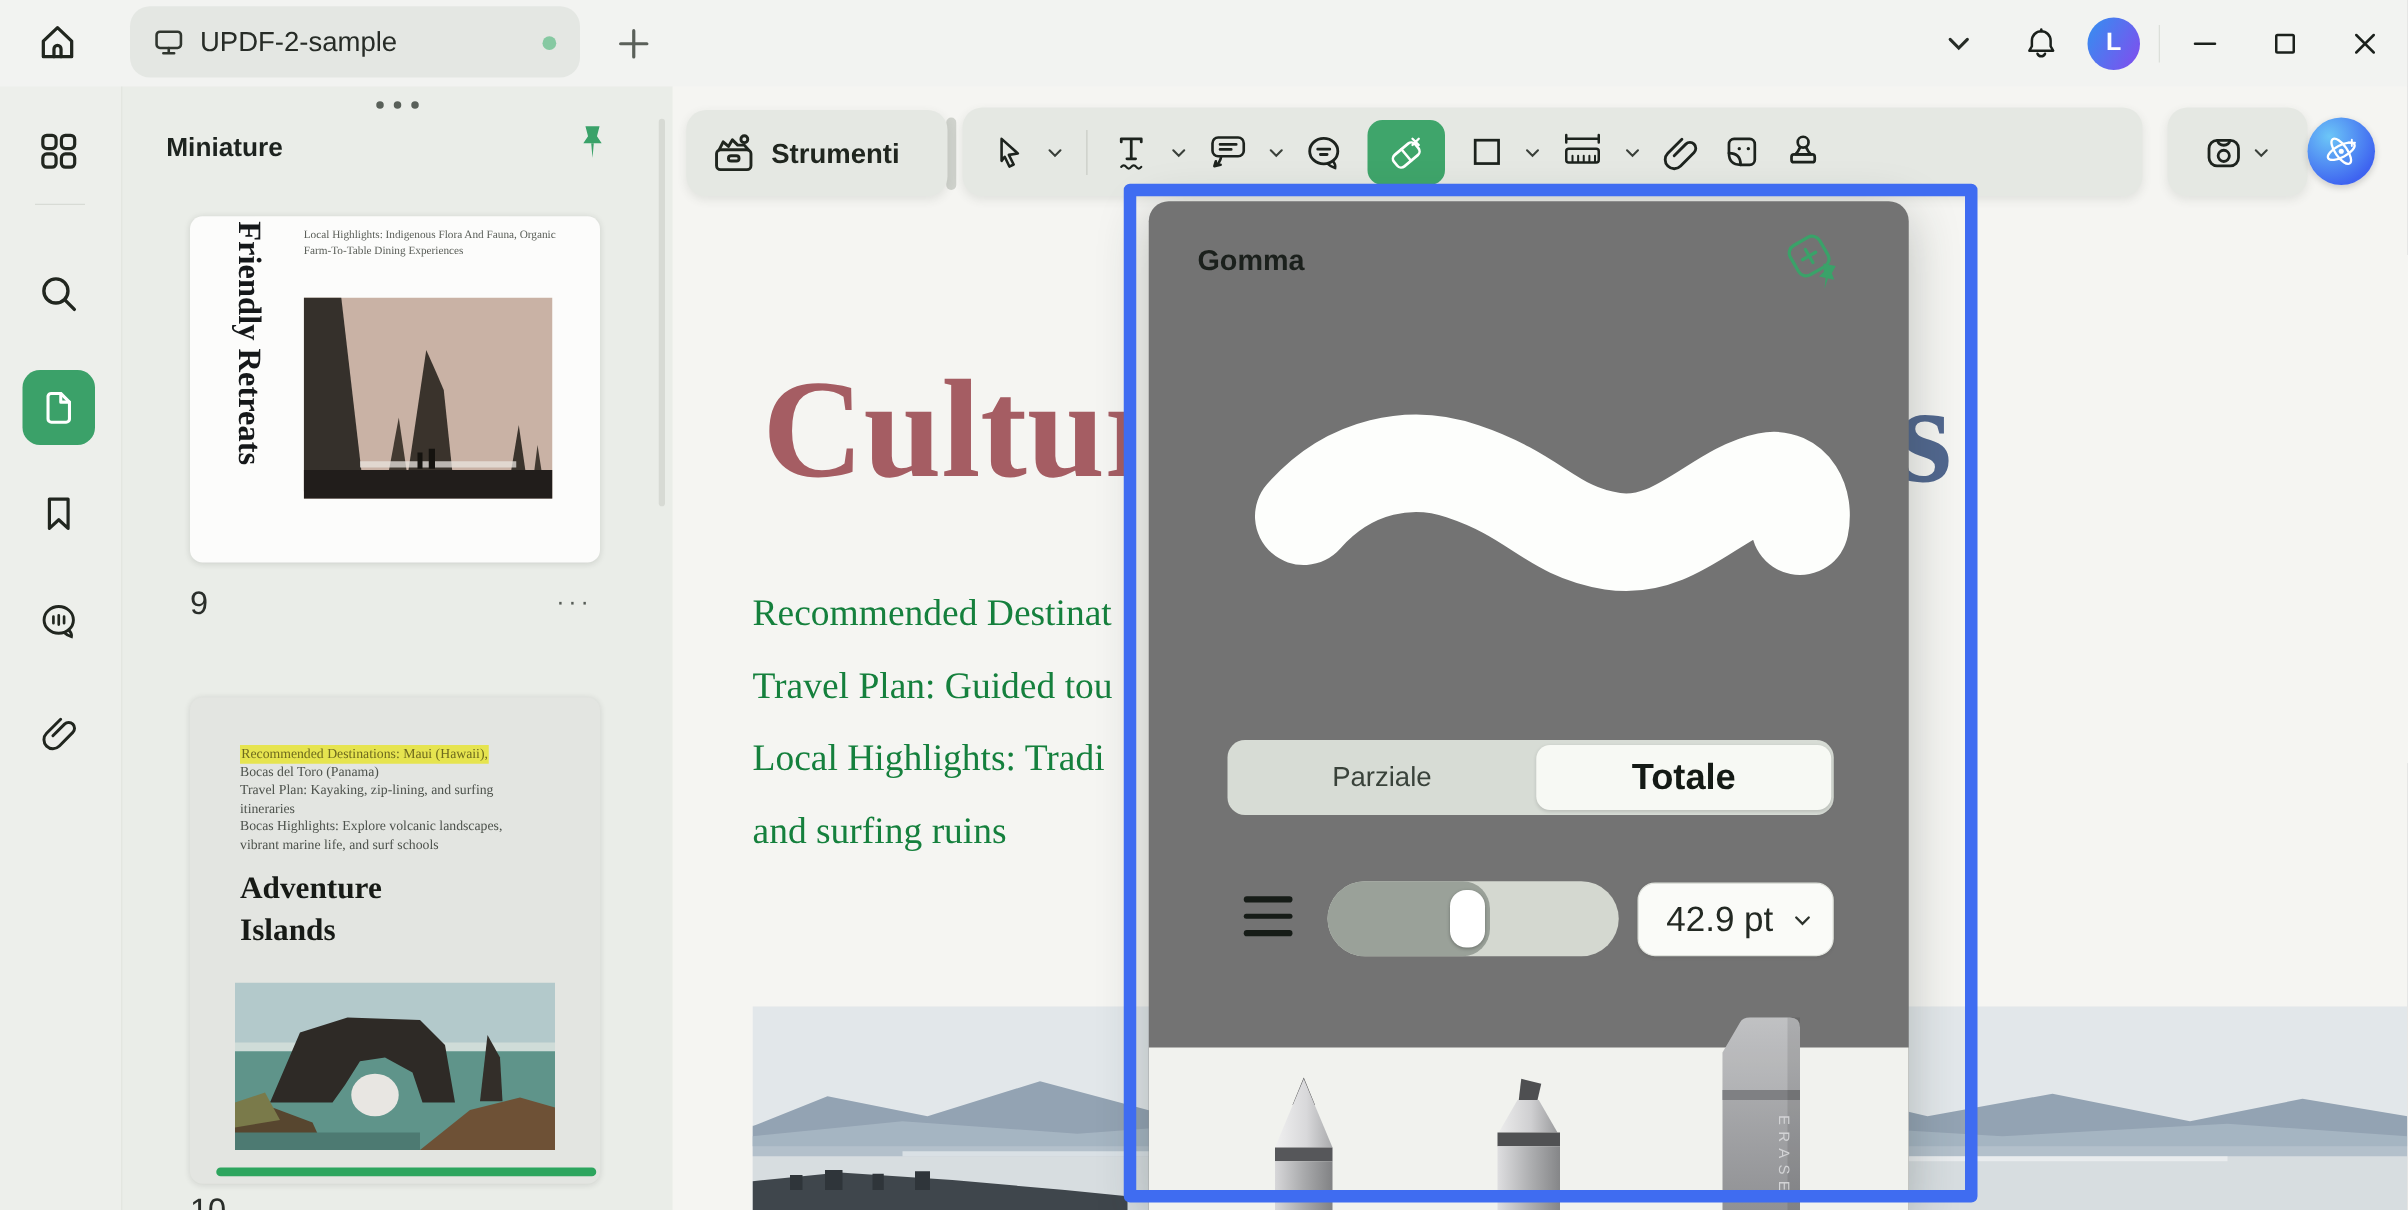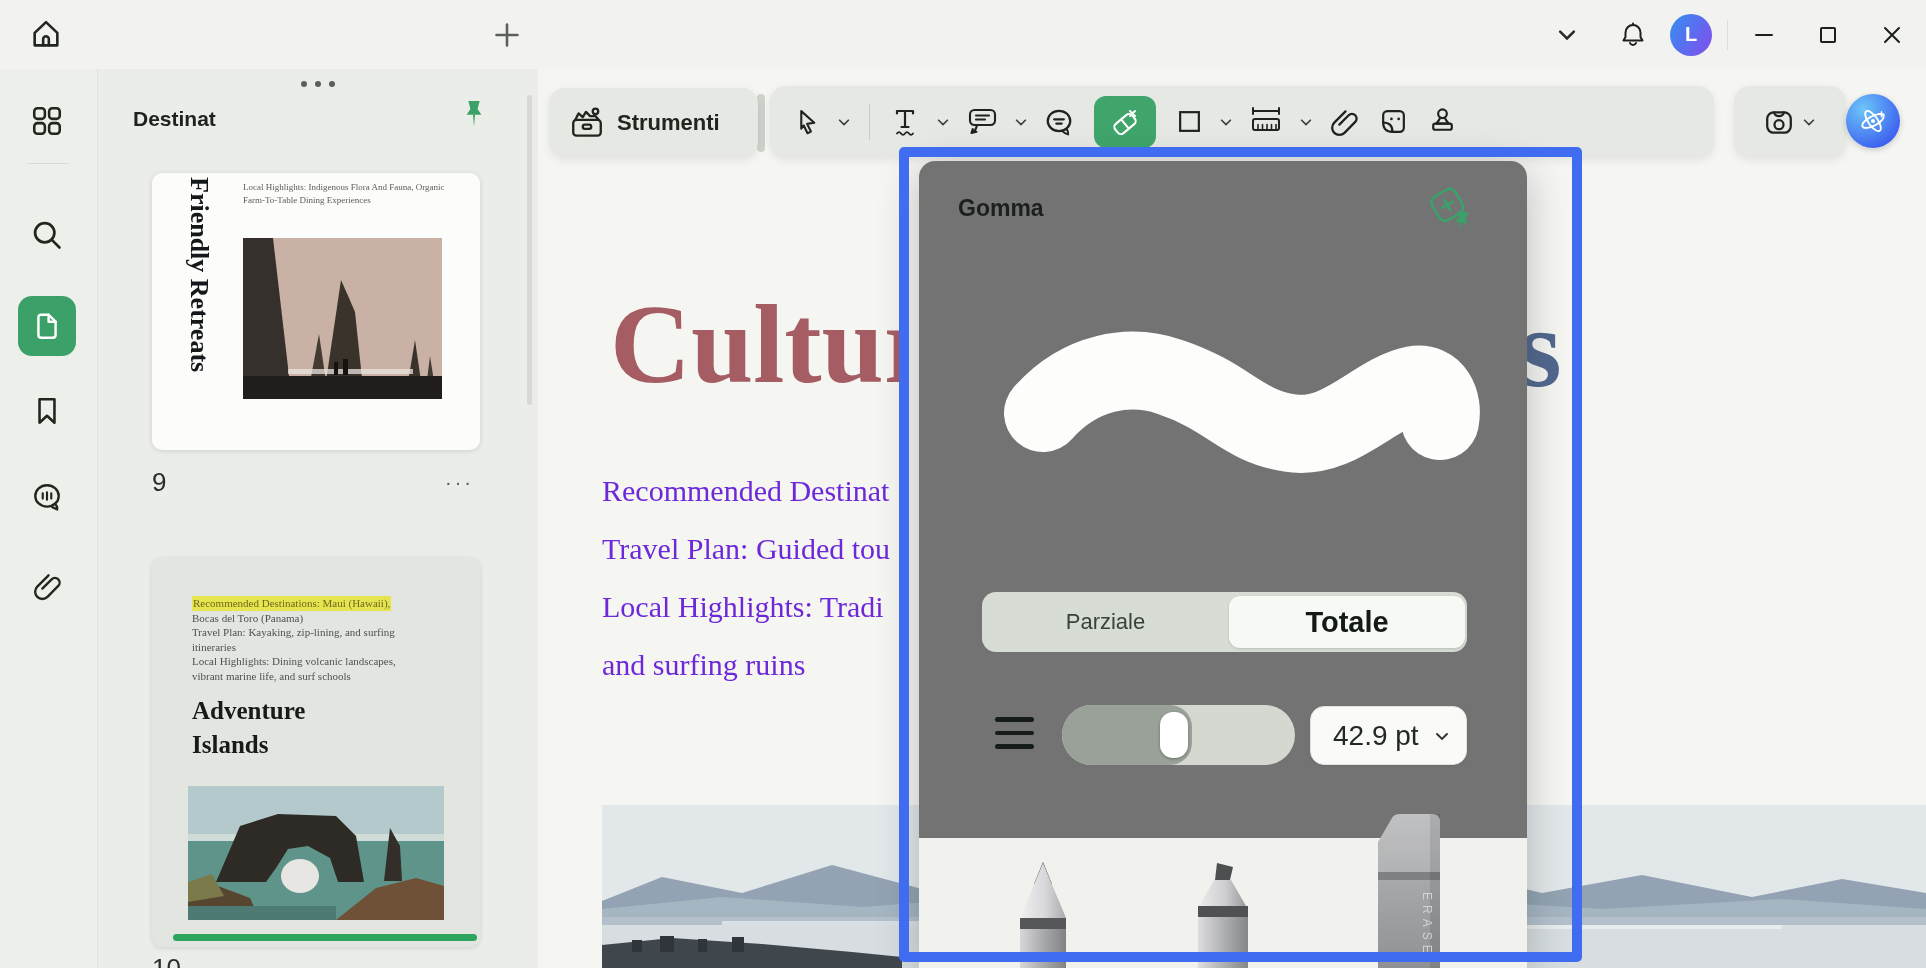--- a/index.html
+++ b/index.html
@@ -73,21 +73,21 @@
   .row10{position:absolute;left:54px;top:884px;width:328px;height:30px;}
 
   
   .docarea{left:538px;top:69px;width:1388px;height:899px;background:#f5f5f2;z-index:2;}
   .doc-title-clip{left:538px;top:280px;width:368px;height:140px;overflow:hidden;z-index:5;}
   .doc-title{position:absolute;left:72px;top:8px;font-family:"Liberation Serif",serif;font-weight:700;
              font-size:112px;line-height:1;color:#a55d63;white-space:nowrap;}
   .doc-title-tail{left:1518px;top:292px;font-family:"Liberation Serif",serif;font-weight:700;
              font-size:112px;line-height:1;color:#51678e;z-index:5;}
   .doc-body-clip{left:538px;top:440px;width:368px;height:280px;overflow:hidden;z-index:5;}
-  .doc-line{position:absolute;left:64px;font-family:"Liberation Serif",serif;font-size:30px;color:#6d28d9;white-space:nowrap;}
+  .doc-line{position:absolute;left:64px;font-family:"Liberation Serif",serif;font-size:30px;color:#15803d;white-space:nowrap;}
   .doc-photo{left:602px;top:805px;width:1324px;height:163px;z-index:4;}
 
   
   .popup{left:919px;top:161px;width:608px;height:807px;background:#737373;border-radius:16px 16px 0 0;
          box-shadow:0 10px 40px rgba(40,50,45,.28);z-index:40;overflow:hidden;}
   .popup-title{position:absolute;left:39px;top:34px;font-size:23px;font-weight:700;color:#1b201c;}
   .pin-plus{position:absolute;left:505px;top:20px;}
   .stroke-preview{position:absolute;left:71px;top:164px;width:500px;height:170px;}
   .seg{position:absolute;left:63px;top:431px;width:485px;height:60px;background:#d7dcd5;border-radius:14px;}
   .seg-left{position:absolute;left:0;top:0;width:247px;height:60px;display:flex;align-items:center;justify-content:center;
@@ -148,20 +148,28 @@
 
   <div class="abs topbar"></div>
 
   <div class="abs home-btn" style="z-index:31">
     <svg width="34" height="34" viewBox="0 0 30 30" stroke="#21261f" stroke-width="2.3" fill="none" stroke-linecap="round" stroke-linejoin="round">
       <path d="M5,14 L15,4.5 L25,14 V25 H5 Z"></path>
       <path d="M12.5,25 v-5.5 a2.5,2.5 0 0 1 5,0 V25"></path>
     </svg>
   </div>
 
+  <div class="abs doc-tab" style="z-index:31">
+    <svg width="26" height="26" viewBox="0 0 24 24" stroke="#30362f" stroke-width="1.9" fill="none" stroke-linecap="round">
+      <rect x="3" y="4" width="18" height="12" rx="2.5"></rect>
+        <path d="M12,16 v3 M8,20 h8"></path>
+    </svg>
+    <span class="tab-title">UPDF-2-sample</span>
+    <span class="tab-dot"></span>
+  </div>
 
   <div class="abs plus-btn" style="z-index:31">
     <svg width="28" height="28" viewBox="0 0 24 24" stroke="#5b605a" stroke-width="2.2" stroke-linecap="round">
       <path d="M12,3 V21 M3,12 H21"></path>
     </svg>
   </div>
 
   <div class="abs tb-right">
     <div class="tb-ic">
       <svg width="22" height="22" viewBox="0 0 16 16" stroke="#272c27" stroke-width="1.8" fill="none" stroke-linecap="round">
@@ -364,21 +372,21 @@
       </svg>
     </div>
   </div>
 
   <div class="abs panel">
     <div class="drag-dots">
         <i></i>
         <i></i>
         <i></i>
       </div>
-    <div class="panel-title">Destinat</div>
+    <div class="panel-title">Miniature</div>
     <div class="panel-pin">
       <svg width="32" height="40" viewBox="0 0 34 40">
         <path fill="#3aa269" d="M11,3 h12 l-2.2,8.5 4,6 H9.2 l4,-6 z"></path>
         <path fill="#3aa269" d="M15.9,17.5 h2.2 L17,30 Z"></path>
       </svg>
     </div>
     <div class="panel-scroll"></div>
 
     <div class="thumb1">
       <div class="t1-side">Friendly Retreats</div>
@@ -403,21 +411,21 @@
       <span class="page-num">9</span>
       <span class="menu-dots">···</span>
     </div>
 
     <div class="thumb2">
       <div class="t2-text">
         <div><span class="hl">Recommended Destinations: Maui (Hawaii),</span></div>
         <div>Bocas del Toro (Panama)</div>
         <div>Travel Plan: Kayaking, zip-lining, and surfing</div>
         <div>itineraries</div>
-        <div>Local Highlights: Dining volcanic landscapes,</div>
+        <div>Bocas Highlights: Explore volcanic landscapes,</div>
         <div>vibrant marine life, and surf schools</div>
       </div>
       <div class="t2-head">
         <div>Adventure</div>
         <div>Islands</div>
       </div>
       <svg class="t2-photo" viewBox="0 0 256 134" preserveAspectRatio="none">
         <rect width="256" height="60" fill="#b3c9cb"></rect>
         <rect y="48" width="256" height="12" fill="#cfdcd8"></rect>
         <rect y="55" width="256" height="79" fill="#5f948a"></rect>

